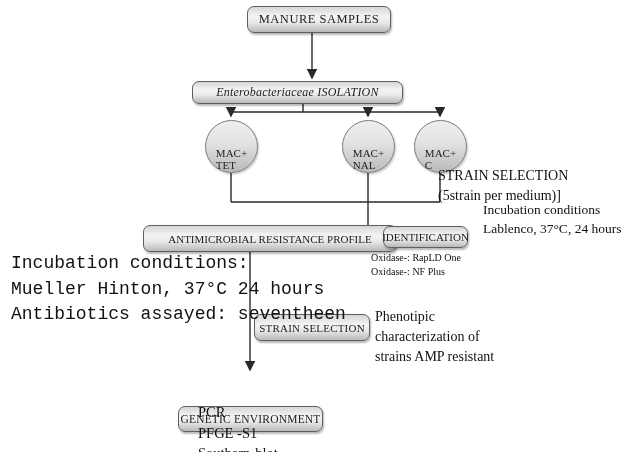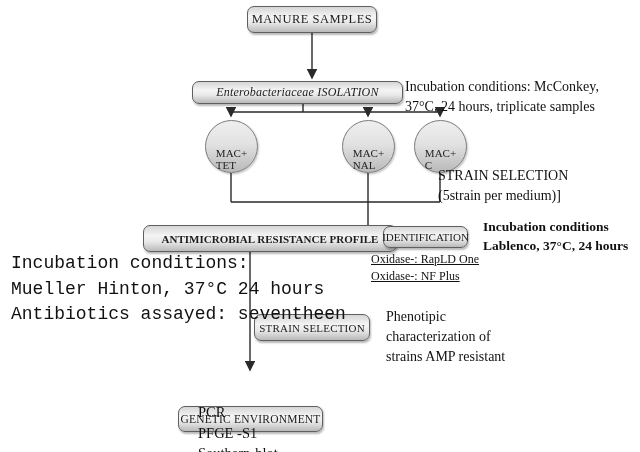--- a/index.html
+++ b/index.html
@@ -74,75 +74,73 @@
       <g>
         <line x1="368" y1="237" x2="360" y2="237" marker-end="url(#arw)"></line>
         <line x1="368" y1="237" x2="380" y2="237" marker-end="url(#arw)"></line>
       </g>
       <g>
         <line x1="250" y1="252" x2="250" y2="370" marker-end="url(#arw)"></line>
       </g>
     </g>
   </svg>
 
-  <div class="node" style="left:247px; top:6px; width:130px; height:27px; font-size:12.5px; letter-spacing:.5px;">
+  <div class="node" style="left:247px; top:6px; width:144px; height:27px; font-size:12.5px; letter-spacing:.5px;">
     <span>MANURE SAMPLES</span>
   </div>
 
   <div class="node" style="left:192px; top:81px; width:211px; height:23px; font-size:12px;font-style:italic;">
     <span>Enterobacteriaceae ISOLATION</span>
   </div>
 
   <div class="circle" style="left:205px; top:120px;">
     <span>MAC+
 TET</span>
   </div>
   <div class="circle" style="left:342px; top:120px;">
     <span>MAC+
 NAL</span>
   </div>
   <div class="circle" style="left:414px; top:120px;">
     <span>MAC+
 C</span>
   </div>
 
-  <div class="node" style="left:143px; top:225px; width:254px; height:27px; font-size:11px; letter-spacing:0;font-weight:bold;">
+  <div class="node" style="left:143px; top:225px; width:254px; height:27px; font-size:11px; letter-spacing:0;">
     <span>ANTIMICROBIAL RESISTANCE PROFILE</span>
   </div>
 
   <div class="node" style="left:383px; top:226px; width:85px; height:22px; font-size:11px; letter-spacing:0;">
     <span>IDENTIFICATION</span>
   </div>
 
   <div class="node" style="left:254px; top:314px; width:116px; height:27px; font-size:11px;">
     <span>STRAIN SELECTION</span>
   </div>
 
   <div class="node" style="left:178px; top:374px; width:145px; height:26px; font-size:11.5px;margin-top:32px;">
     <span>GENETIC ENVIRONMENT</span>
   </div>
 
 
-  <div class="note" style="left:405px; top:77px; font-size:14px;">Incubation conditions: McConkey,
-37°C, 24 hours, triplicate samples</div>
 
   <div class="note" style="left:438px; top:166px; font-size:14px;">STRAIN SELECTION
 (5strain per medium)]</div>
 
-  <div class="note" style="left:483px; top:217px; font-size:13.5px;font-weight:bold;">Incubation conditions
+  <div class="note" style="left:483px; top:200px; font-size:13.5px;">Incubation conditions
 Lablenco, 37°C, 24 hours</div>
 
-  <div class="note" style="left:371px; top:251px; font-size:12px;text-decoration:underline;">Oxidase-: RapLD One
+  <div class="note" style="left:371px; top:251px; font-size:10px;">Oxidase-: RapLD One
 Oxidase-: NF Plus</div>
 
   <div class="note" style="left:11px; top:251px; font-size:18px;font-family:Liberation Mono, monospace;">Incubation conditions:
 Mueller Hinton, 37°C 24 hours
 Antibiotics assayed: seventheen</div>
 
-  <div class="note" style="left:386px; top:307px; font-size:14px;">Phenotipic
+  <div class="note" style="left:375px; top:307px; font-size:14px;">Phenotipic
 characterization of
 strains AMP resistant</div>
 
   <div class="note" style="left:198px; top:402px; font-size:14.5px;">PCR
 PFGE -S1
 Southern-blot</div>
 
 </div>
 
 </body></html>

